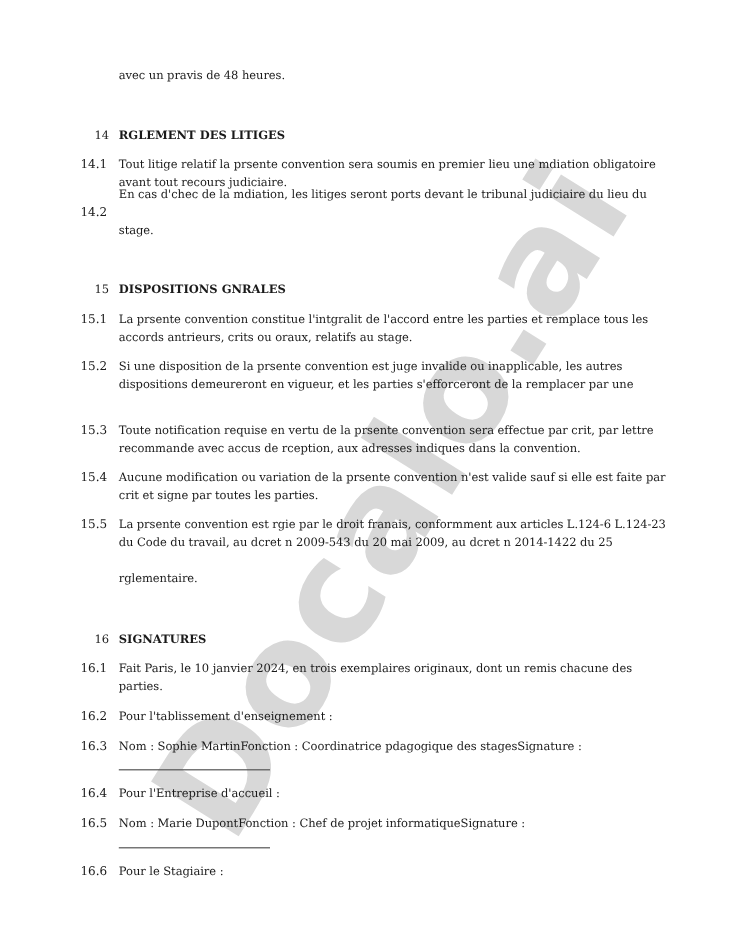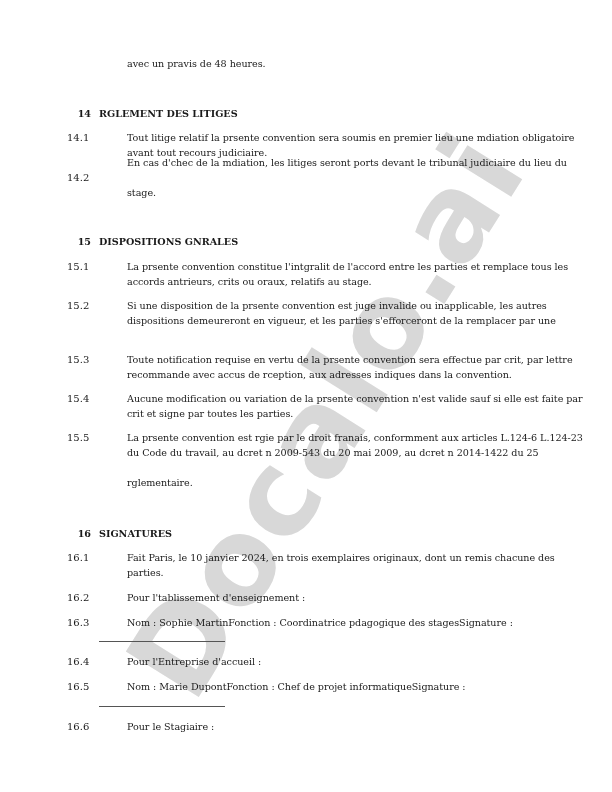--- a/index.html
+++ b/index.html
@@ -1,21 +1,21 @@
 <!DOCTYPE html>
 <html><head>
 <meta charset="utf-8">
 <style>
   html, body { margin: 0; padding: 0; background: #ffffff; }
   body { width: 612px; height: 792px; position: relative; overflow: hidden;
          font-family: "DejaVu Serif", "Liberation Serif", serif; color: #1a1a1a; }
   .page { position: absolute; left: 0; top: 0; width: 612px; height: 792px; }
-  .line { position: absolute; left: 99px; font-size: 9.6px; line-height: 15px; white-space: nowrap; letter-spacing: -0.05px; margin-left: 28px; }
+  .line { position: absolute; left: 99px; font-size: 9.6px; line-height: 15px; white-space: nowrap; letter-spacing: -0.05px; }
   .num { position: absolute; left: 67px; font-size: 10px; line-height: 15px; }
-  .hnum { position: absolute; left: 63px; width: 28px; text-align: right; font-size: 9.6px; line-height: 15px; font-weight: bold; }
+  .hnum { position: absolute; left: 63px; width: 28px; text-align: right; font-size: 9.6px; line-height: 15px; font-weight: normal; }
   .head { position: absolute; left: 99px; font-size: 9.6px; line-height: 15px; font-weight: bold; white-space: nowrap; }
   .sigline { position: absolute; left: 99px; width: 126px; height: 0; border-top: 0.8px solid #555; }
   b { font-weight: normal; }
   .watermark { position: absolute; left: 50%; top: 50%; transform: translate(-50%, -50%) rotate(-58deg);
                font-family: "DejaVu Sans", "Liberation Sans", sans-serif; font-weight: bold;
                font-size: 118px; color: #d6d6d6; opacity: 0.95; white-space: nowrap; letter-spacing: 2px;
                pointer-events: none; z-index: 0; margin-left: 20px; margin-top: 20px; }
   .content { position: absolute; inset: 0; z-index: 1; }
 </style>
 </head>

